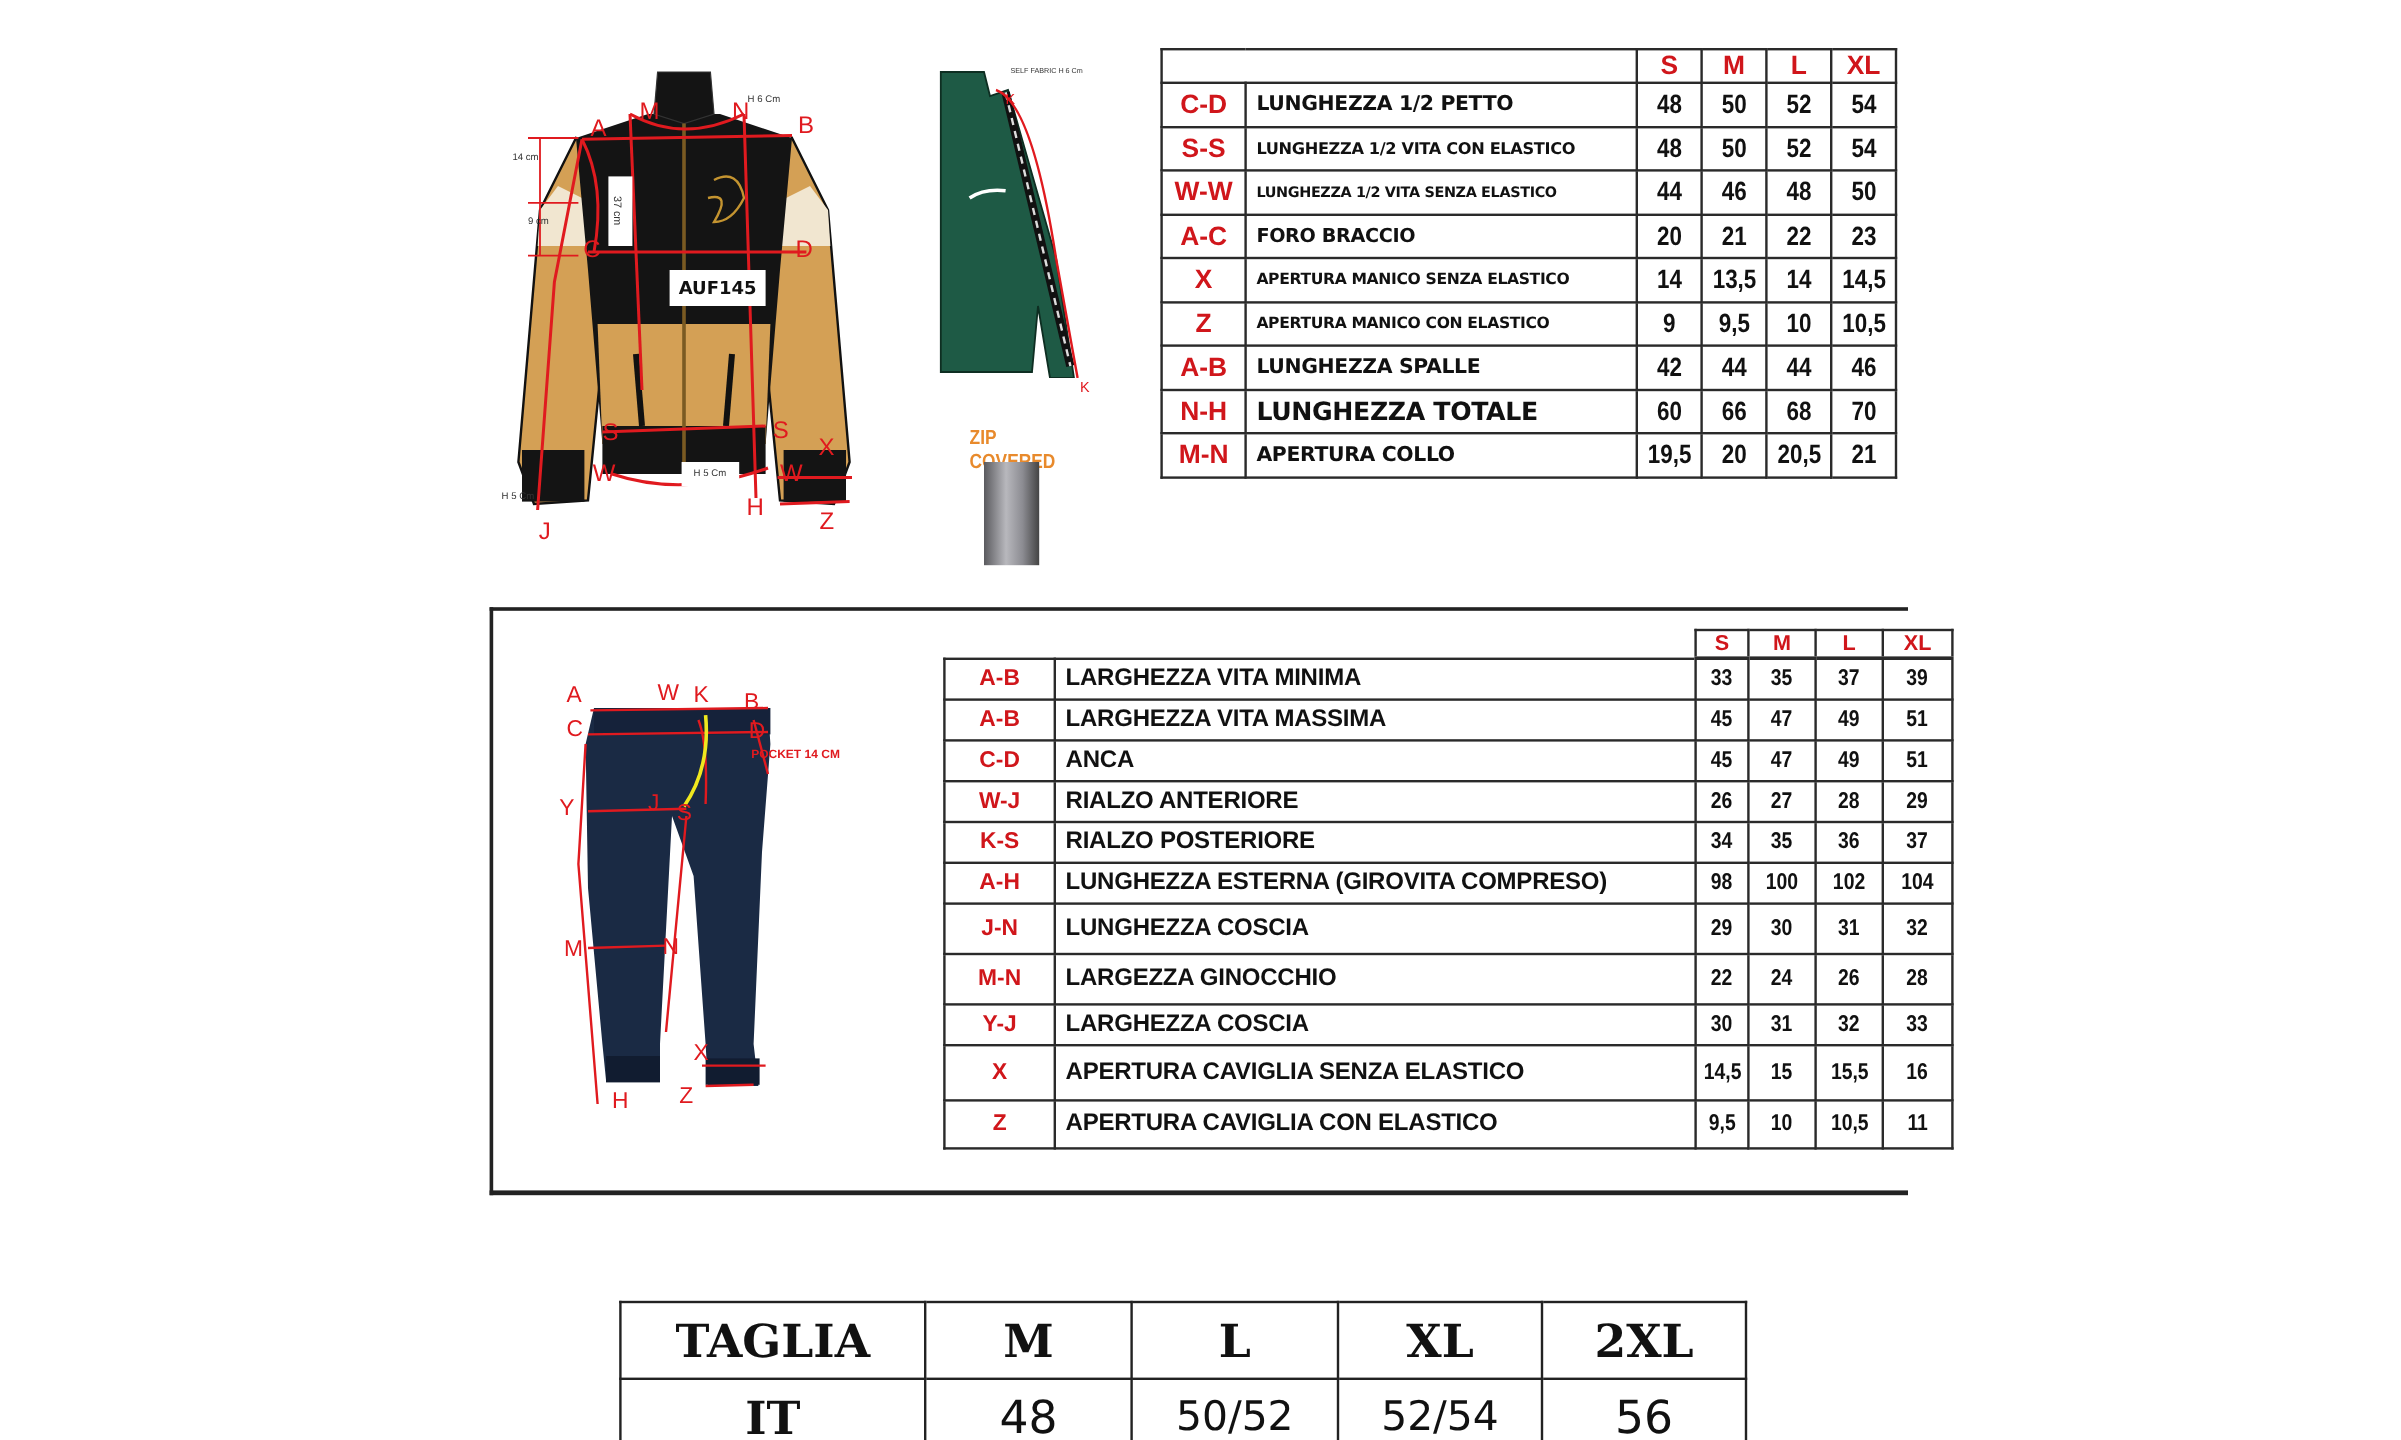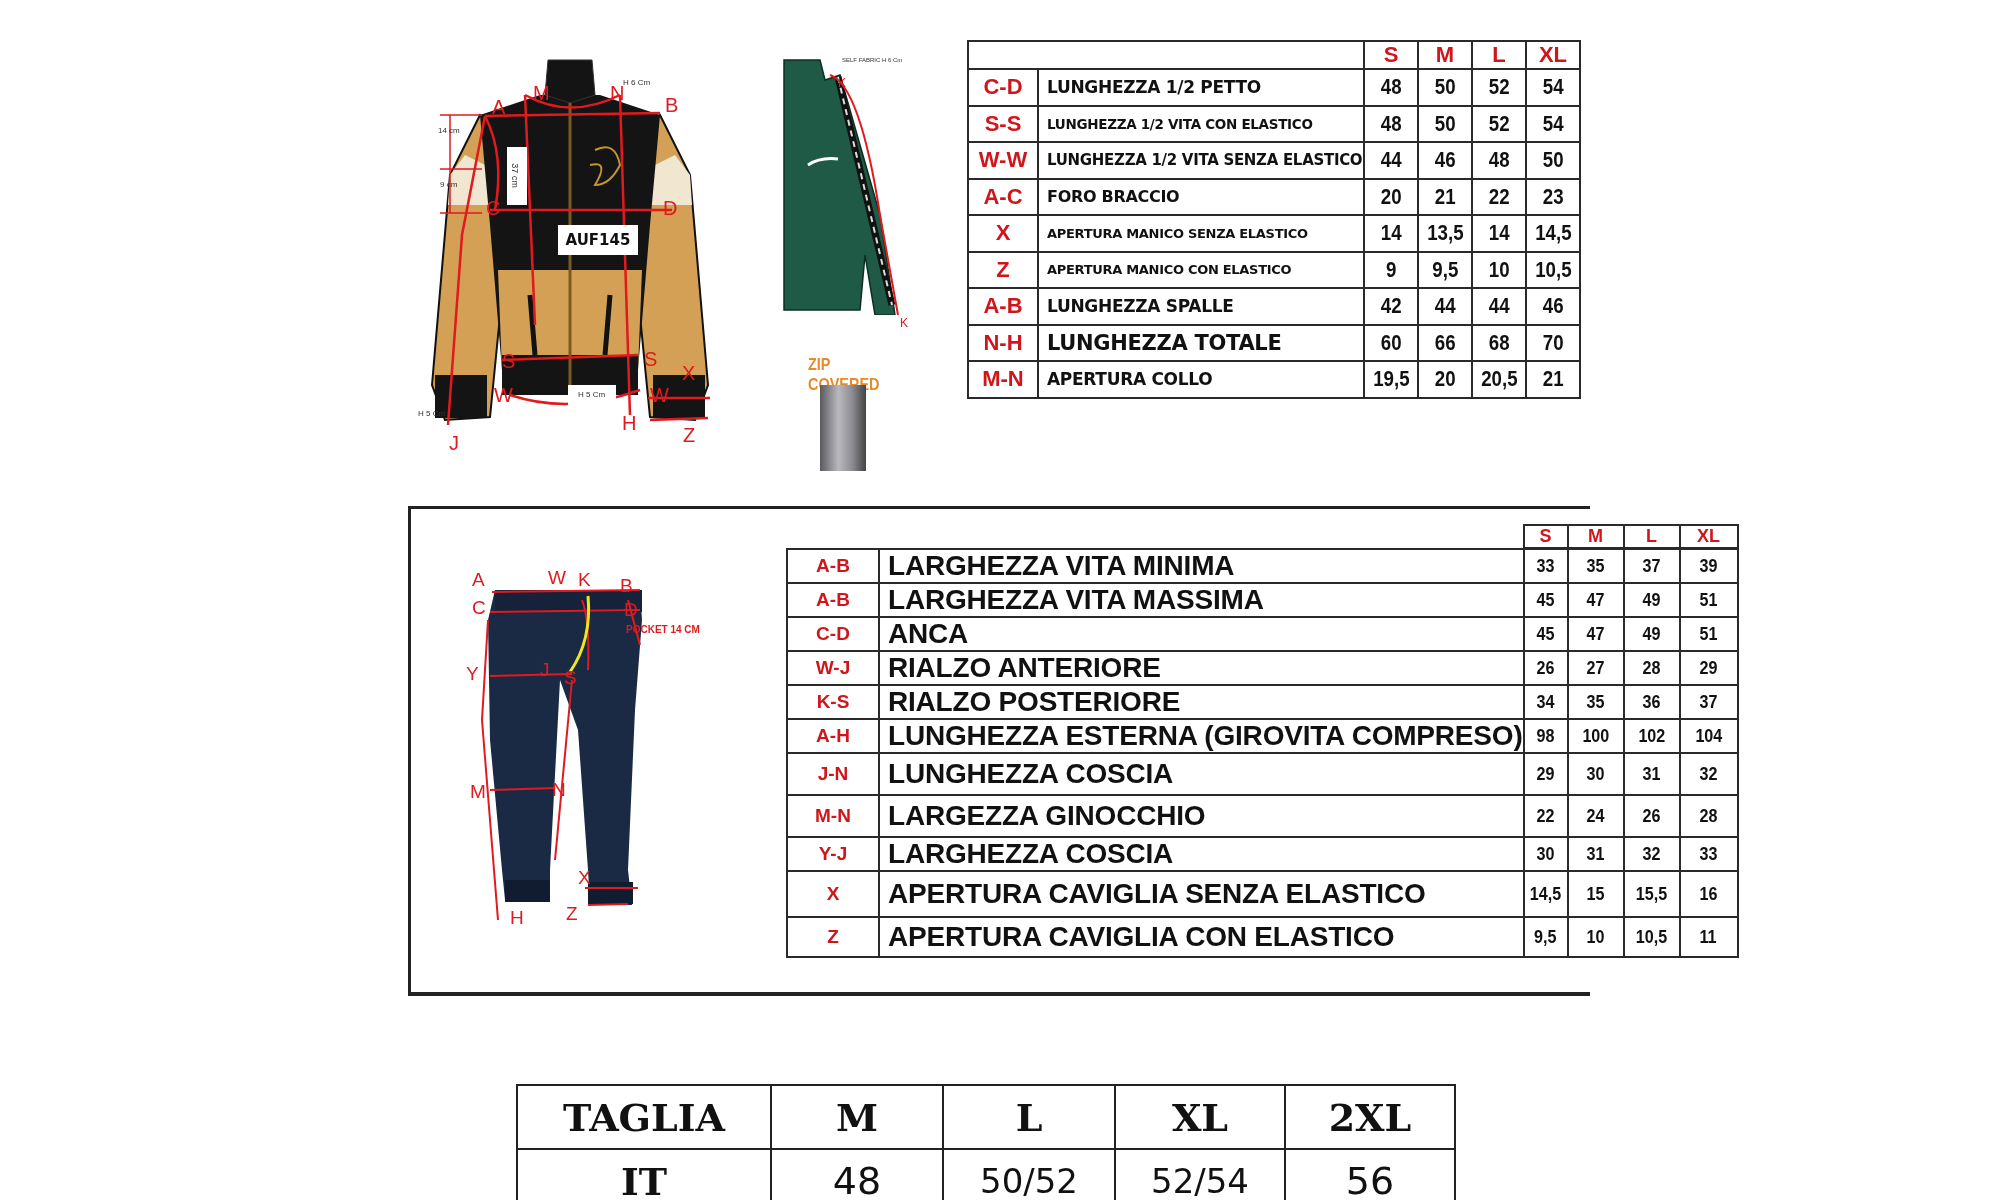--- a/index.html
+++ b/index.html
@@ -24,21 +24,21 @@
   #jacket-table td.c-v { width: 54px; font-size: 22px; }
 
   
   #pants-frame { left: 408px; top: 506px; width: 1182px; height: 490px;
     border-left: 3px solid #222; border-top: 3px solid #222; border-bottom: 4px solid #222; }
 
   #pants-table { left: 786px; top: 524px; }
   #pants-table td { height: 34px; }
   #pants-table tr.head td { height: 22px; font-size: 18px; border-bottom-width: 3px; }
   #pants-table td.c-code { width: 92px; font-size: 19px; }
-  #pants-table td.c-desc { width: 469px; font-family: "Liberation Sans", sans-serif; font-size: 28px; letter-spacing: -0.2px; }
+  #pants-table td.c-desc { width: 534px; font-family: "Liberation Sans", sans-serif; font-size: 20px; letter-spacing: -0.2px; }
   #pants-table td.c-v { width: 44px; font-size: 19px; }
   #pants-table td.c-v.wide { width: 56px; }
   #pants-table td.c-v.xl { width: 58px; }
   #pants-table td.nob { border-left: none; border-top: none; }
 
   
   #size-table { left: 516px; top: 1084px; }
   #size-table td { border: 2.5px solid #222; height: 64px; font-family: "DejaVu Serif", serif; font-weight: bold; font-size: 38px; }
   #size-table td.label { width: 254px; }
   #size-table td.col { width: 172px; }
@@ -94,21 +94,21 @@
       <line x1="30" y1="60" x2="72" y2="60" stroke-width="1.5"></line>
       <line x1="30" y1="114" x2="72" y2="114" stroke-width="1.5"></line>
       <line x1="30" y1="158" x2="72" y2="158" stroke-width="1.5"></line>
       <line x1="40" y1="60" x2="40" y2="158" stroke-width="1.5"></line>
     </g>
   </svg>
   <div class="auf-box" style="left:148px; top:170px; width:80px; height:30px;">AUF145</div>
   <div class="abs" style="left:97px; top:92px; width:20px; height:58px; background:#fff;"></div>
   <div class="tiny" style="left:92px; top:116px; transform:rotate(90deg); font-size:9px;">37 cm</div>
   <div class="tiny" style="left:213px; top:24px;">H 6 Cm</div>
-  <div class="tiny" style="left:28px; top:72px;">14 cm</div>
+  <div class="tiny" style="left:17px; top:72px;">14 cm</div>
   <div class="tiny" style="left:30px; top:126px;">9 cm</div>
   <div class="abs" style="left:158px; top:330px; width:48px; height:20px; background:#fff;"></div>
   <div class="tiny" style="left:168px; top:336px;">H 5 Cm</div>
   <div class="tiny" style="left:8px; top:355px;">H 5 Cm</div>
 
   <span class="lbl" style="left:82px; top:42px;">A</span>
   <span class="lbl" style="left:123px; top:28px;">M</span>
   <span class="lbl" style="left:200px; top:28px;">N</span>
   <span class="lbl" style="left:255px; top:40px;">B</span>
   <span class="lbl" style="left:76px; top:143px;">C</span>
@@ -158,21 +158,21 @@
   <tr>
     <td class="c-code code">S-S</td>
     <td class="c-desc desc" style="font-size:13.5px;">LUNGHEZZA 1/2 VITA CON ELASTICO</td>
     <td class="c-v"><span class="num" style="display:inline-block">48</span></td>
     <td class="c-v"><span class="num" style="display:inline-block">50</span></td>
     <td class="c-v"><span class="num" style="display:inline-block">52</span></td>
     <td class="c-v"><span class="num" style="display:inline-block">54</span></td>
   </tr>
   <tr>
     <td class="c-code code">W-W</td>
-    <td class="c-desc desc" style="font-size:15px;">LUNGHEZZA 1/2 VITA SENZA ELASTICO</td>
+    <td class="c-desc desc" style="font-size:12px;">LUNGHEZZA 1/2 VITA SENZA ELASTICO</td>
     <td class="c-v"><span class="num" style="display:inline-block">44</span></td>
     <td class="c-v"><span class="num" style="display:inline-block">46</span></td>
     <td class="c-v"><span class="num" style="display:inline-block">48</span></td>
     <td class="c-v"><span class="num" style="display:inline-block">50</span></td>
   </tr>
   <tr>
     <td class="c-code code">A-C</td>
     <td class="c-desc desc" style="font-size:16px;">FORO BRACCIO</td>
     <td class="c-v"><span class="num" style="display:inline-block">20</span></td>
     <td class="c-v"><span class="num" style="display:inline-block">21</span></td>

